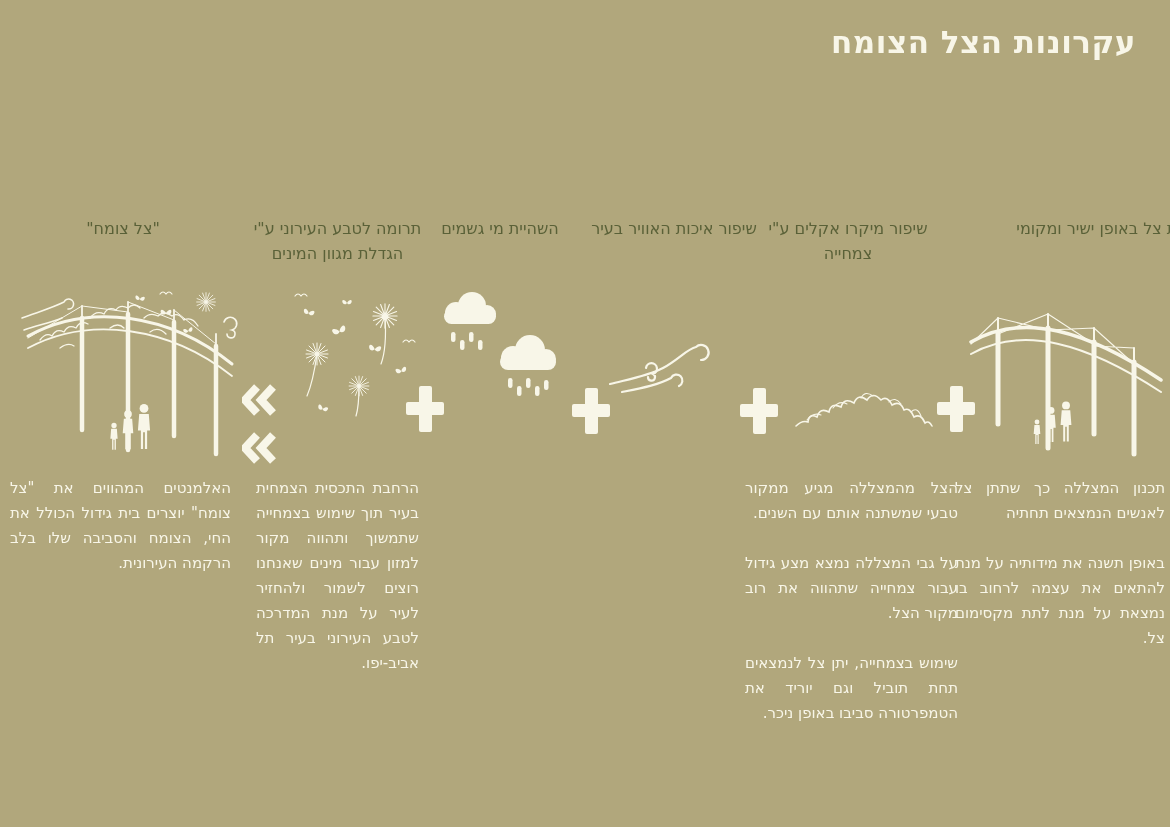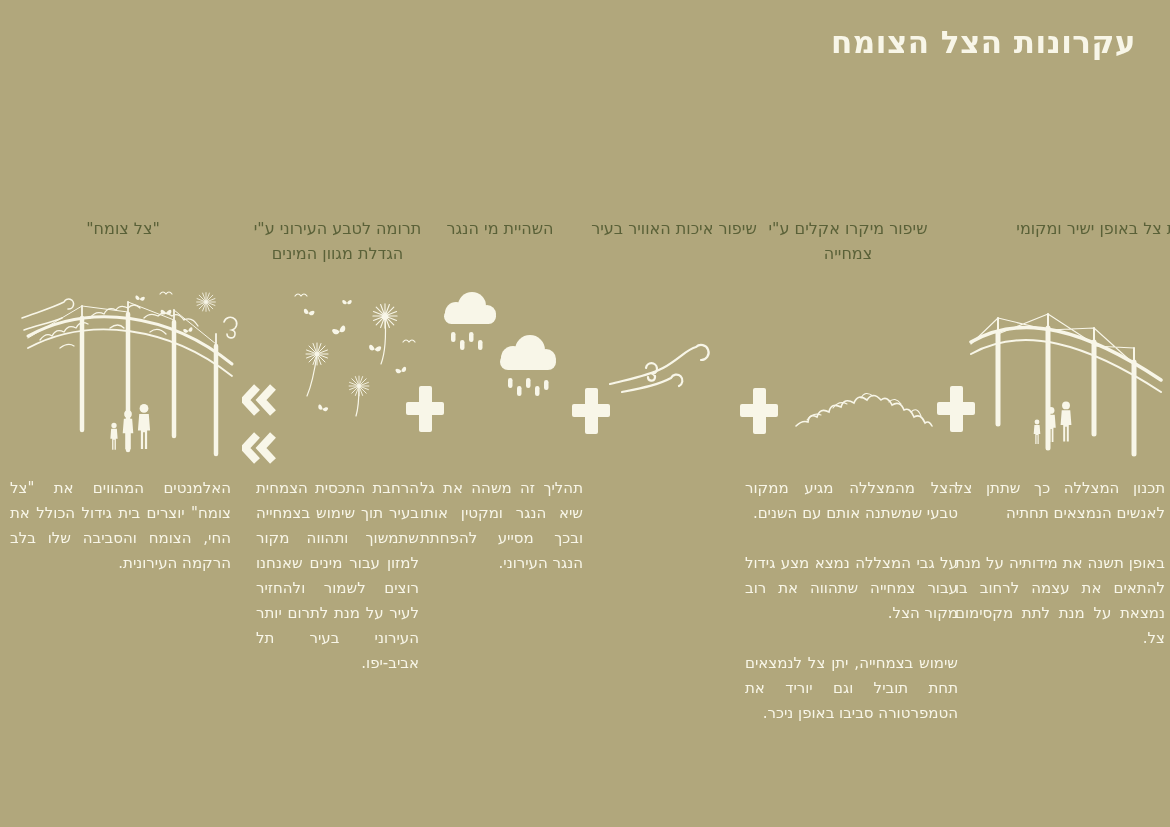--- a/index.html
+++ b/index.html
@@ -83,21 +83,21 @@
   </defs>
 </svg>
 
 <div class="page">
 
   <div class="title">עקרונות הצל הצומח</div>
 
   <div class="hdr hdr1">הקניית צל באופן ישיר ומקומי</div>
   <div class="hdr hdr2">שיפור מיקרו אקלים ע"י צמחייה</div>
   <div class="hdr hdr3">שיפור איכות האוויר בעיר</div>
-  <div class="hdr hdr4">השהיית מי הנגר</div>
+  <div class="hdr hdr4">השהיית מי גשמים</div>
   <div class="hdr hdr5">תרומה לטבע העירוני ע"י הגדלת מגוון המינים</div>
   <div class="hdr hdr6">"צל צומח"</div>
 
   <div class="icon i1">
     <svg viewBox="0 0 196 162">
       <g stroke="#f8f6e8" fill="none" stroke-linecap="round">
         <path d="M3,46 C55,16 118,34 193,84" stroke-width="3.5"></path>
         <path d="M3,58 C55,29 118,47 193,96" stroke-width="2"></path>
         <path d="M30,36 V128" stroke-width="5"></path>
         <path d="M80,32 V152" stroke-width="5"></path>
@@ -243,22 +243,21 @@
   <div class="body b1">
     <p>תכנון המצללה כך שתתן צל לאנשים הנמצאים תחתיה</p>
     <p>באופן תשנה את מידותיה על מנת להתאים את עצמה לרחוב בו נמצאת על מנת לתת מקסימום צל.</p>
   </div>
   <div class="body b2">
     <p>הצל מהמצללה מגיע ממקור טבעי שמשתנה אותם עם השנים.</p>
     <p>על גבי המצללה נמצא מצע גידול עבור צמחייה שתהווה את רוב מקור הצל.</p>
     <p>שימוש בצמחייה, יתן צל לנמצאים תחת תוביל וגם יוריד את הטמפרטורה סביבו באופן ניכר.</p>
   </div>
   <div class="body b4">
-    <p>תהליך זה משהה את גל שיא הנגר ומקטין אותו ובכך מסייע להפחתת הנגר העירוני.</p>
   </div>
   <div class="body b5">
-    <p>הרחבת התכסית הצמחית בעיר תוך שימוש בצמחייה שתמשוך ותהווה מקור למזון עבור מינים שאנחנו רוצים לשמור ולהחזיר לעיר על מנת לתרום יותר העירוני בעיר תל אביב-יפו.</p>
+    <p>הרחבת התכסית הצמחית בעיר תוך שימוש בצמחייה שתמשוך ותהווה מקור למזון עבור מינים שאנחנו רוצים לשמור ולהחזיר לעיר על מנת המדרכה לטבע העירוני בעיר תל אביב-יפו.</p>
   </div>
   <div class="body b6">
     <p>האלמנטים המהווים את "צל צומח" יוצרים בית גידול הכולל את החי, הצומח והסביבה שלו בלב הרקמה העירונית.</p>
   </div>
 
 </div>
 
 </body></html>

